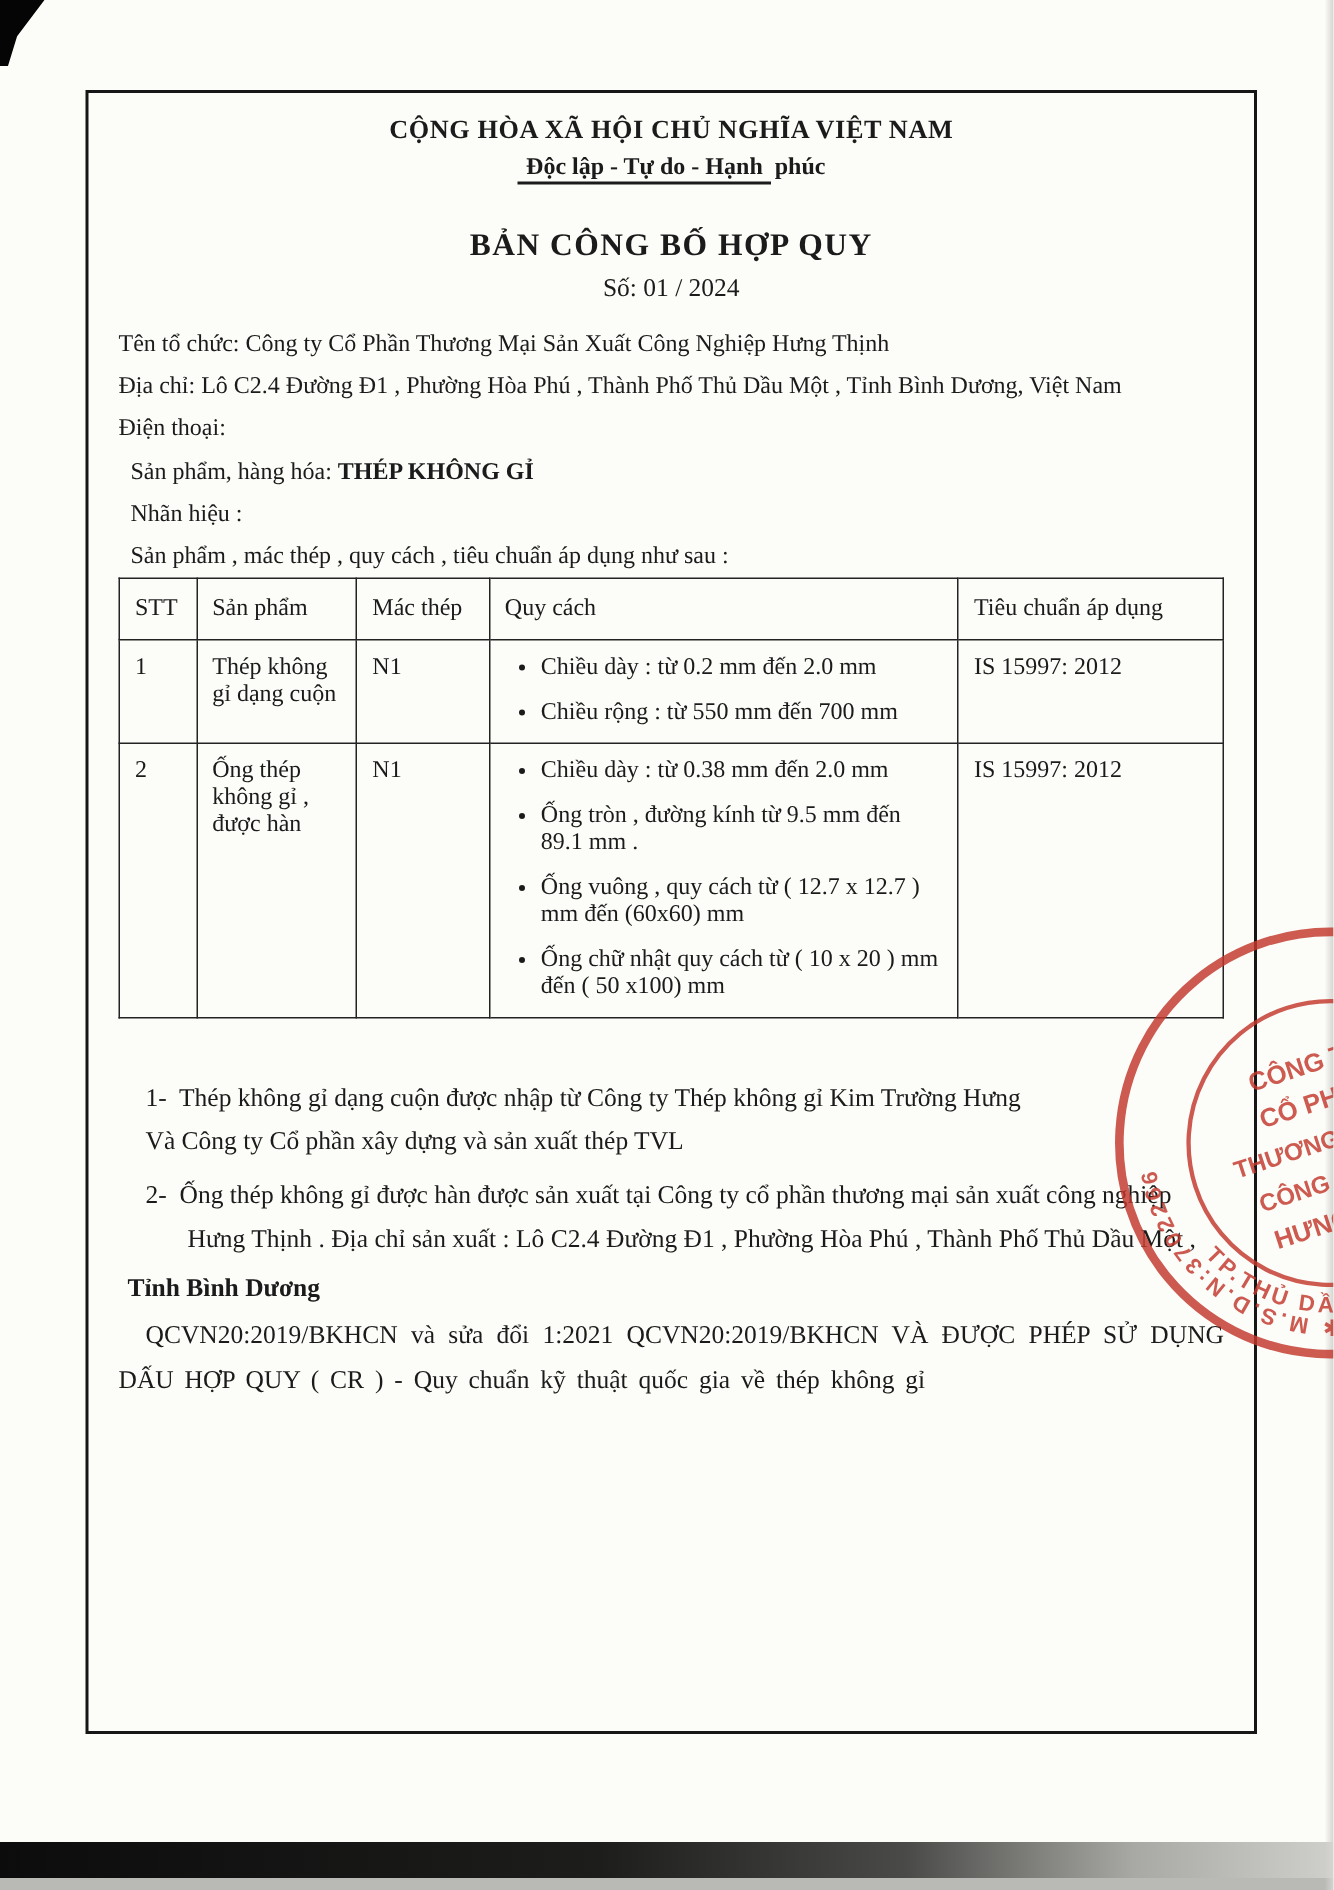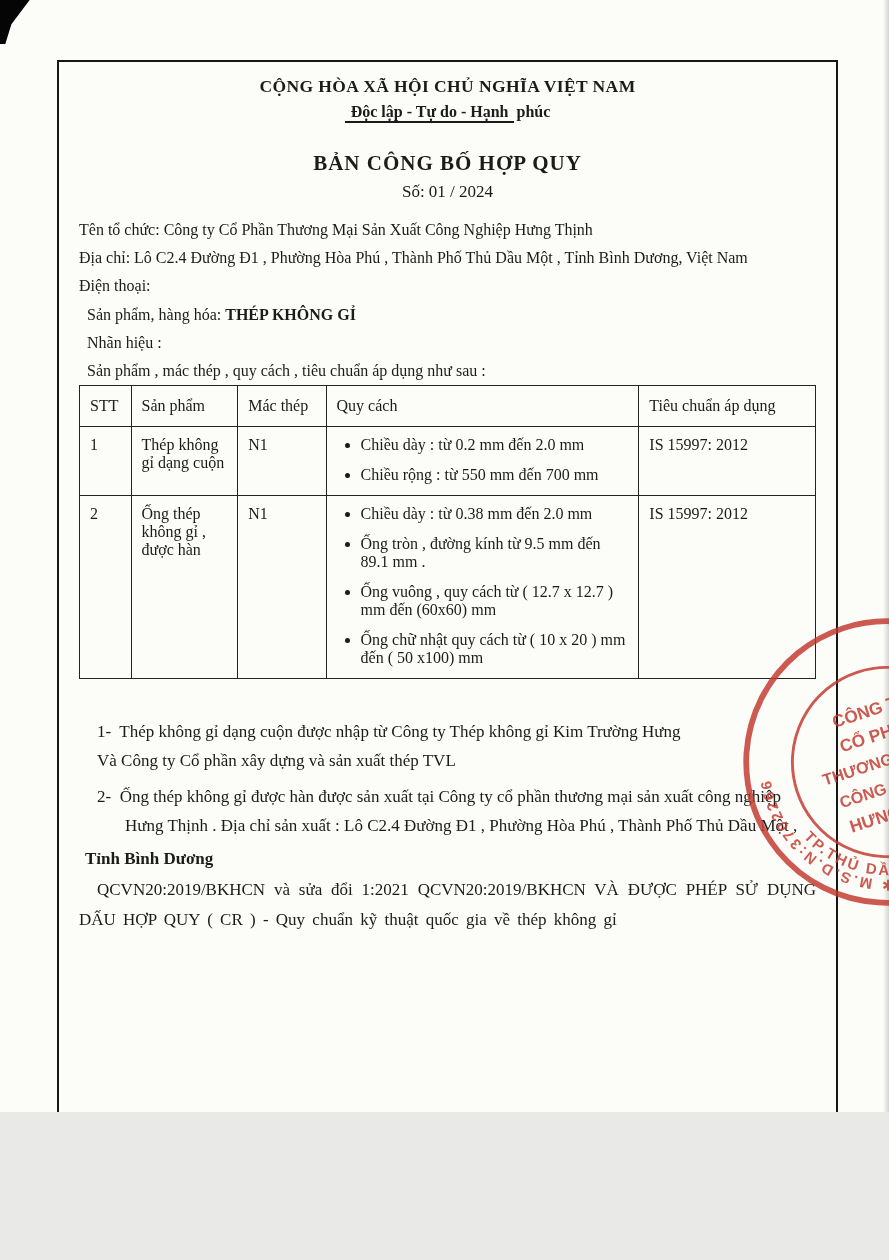--- a/index.html
+++ b/index.html
@@ -1,18 +1,18 @@
 <!DOCTYPE html>
 <html><head>
 <meta charset="utf-8">
 <style>
   html,body{margin:0;padding:0;background:#e9e9e7;}
   .page{
     position:relative;
-    width:889px;height:1112px;
+    width:889px;height:1260px;
     margin:0 auto;
     background:#fcfcf9;
     overflow:hidden;
     font-family:"Liberation Serif","DejaVu Serif",serif;
     color:#1b1b1b;
   }
   
   .artifact-topleft{
     position:absolute;left:0;top:0;width:38px;height:44px;background:#050505;
     clip-path:polygon(0 0,78% 0,30% 55%,14% 100%,0 100%);

